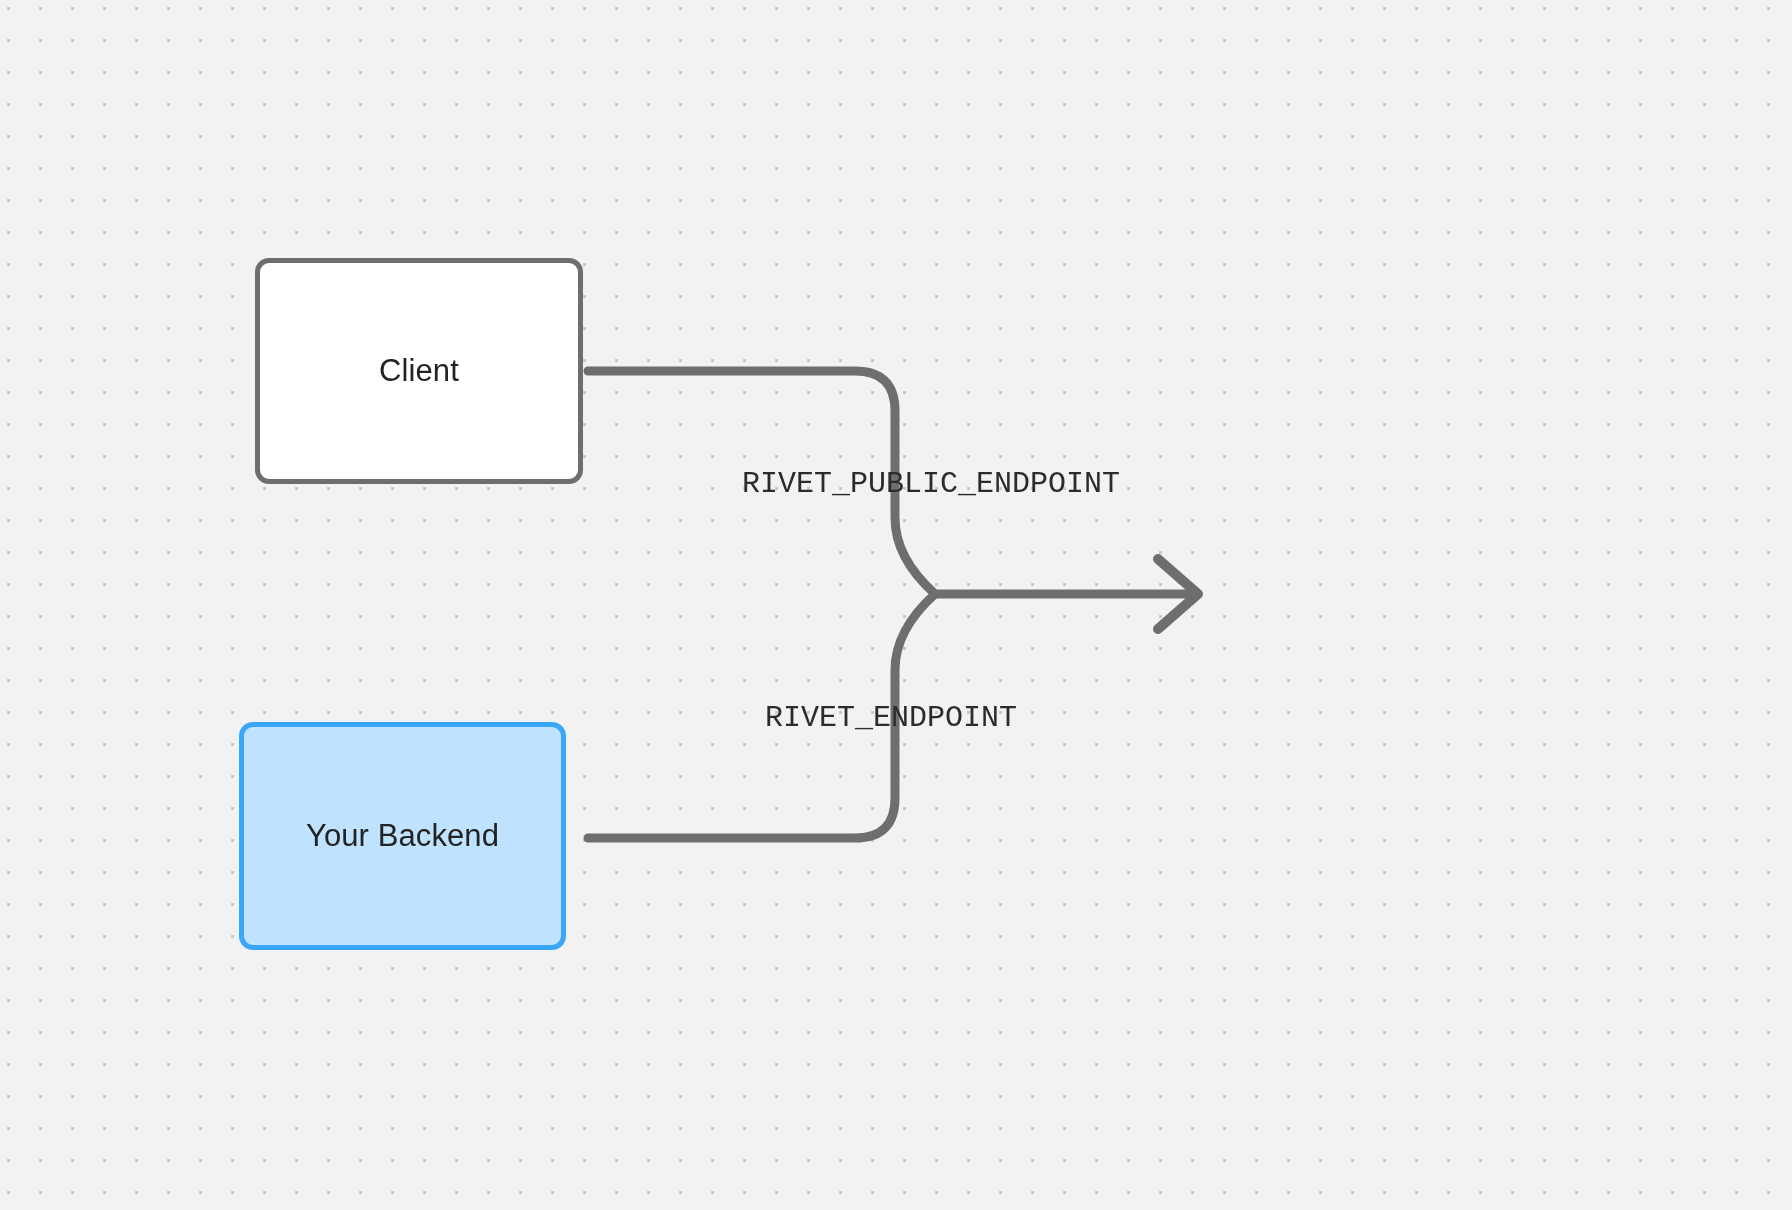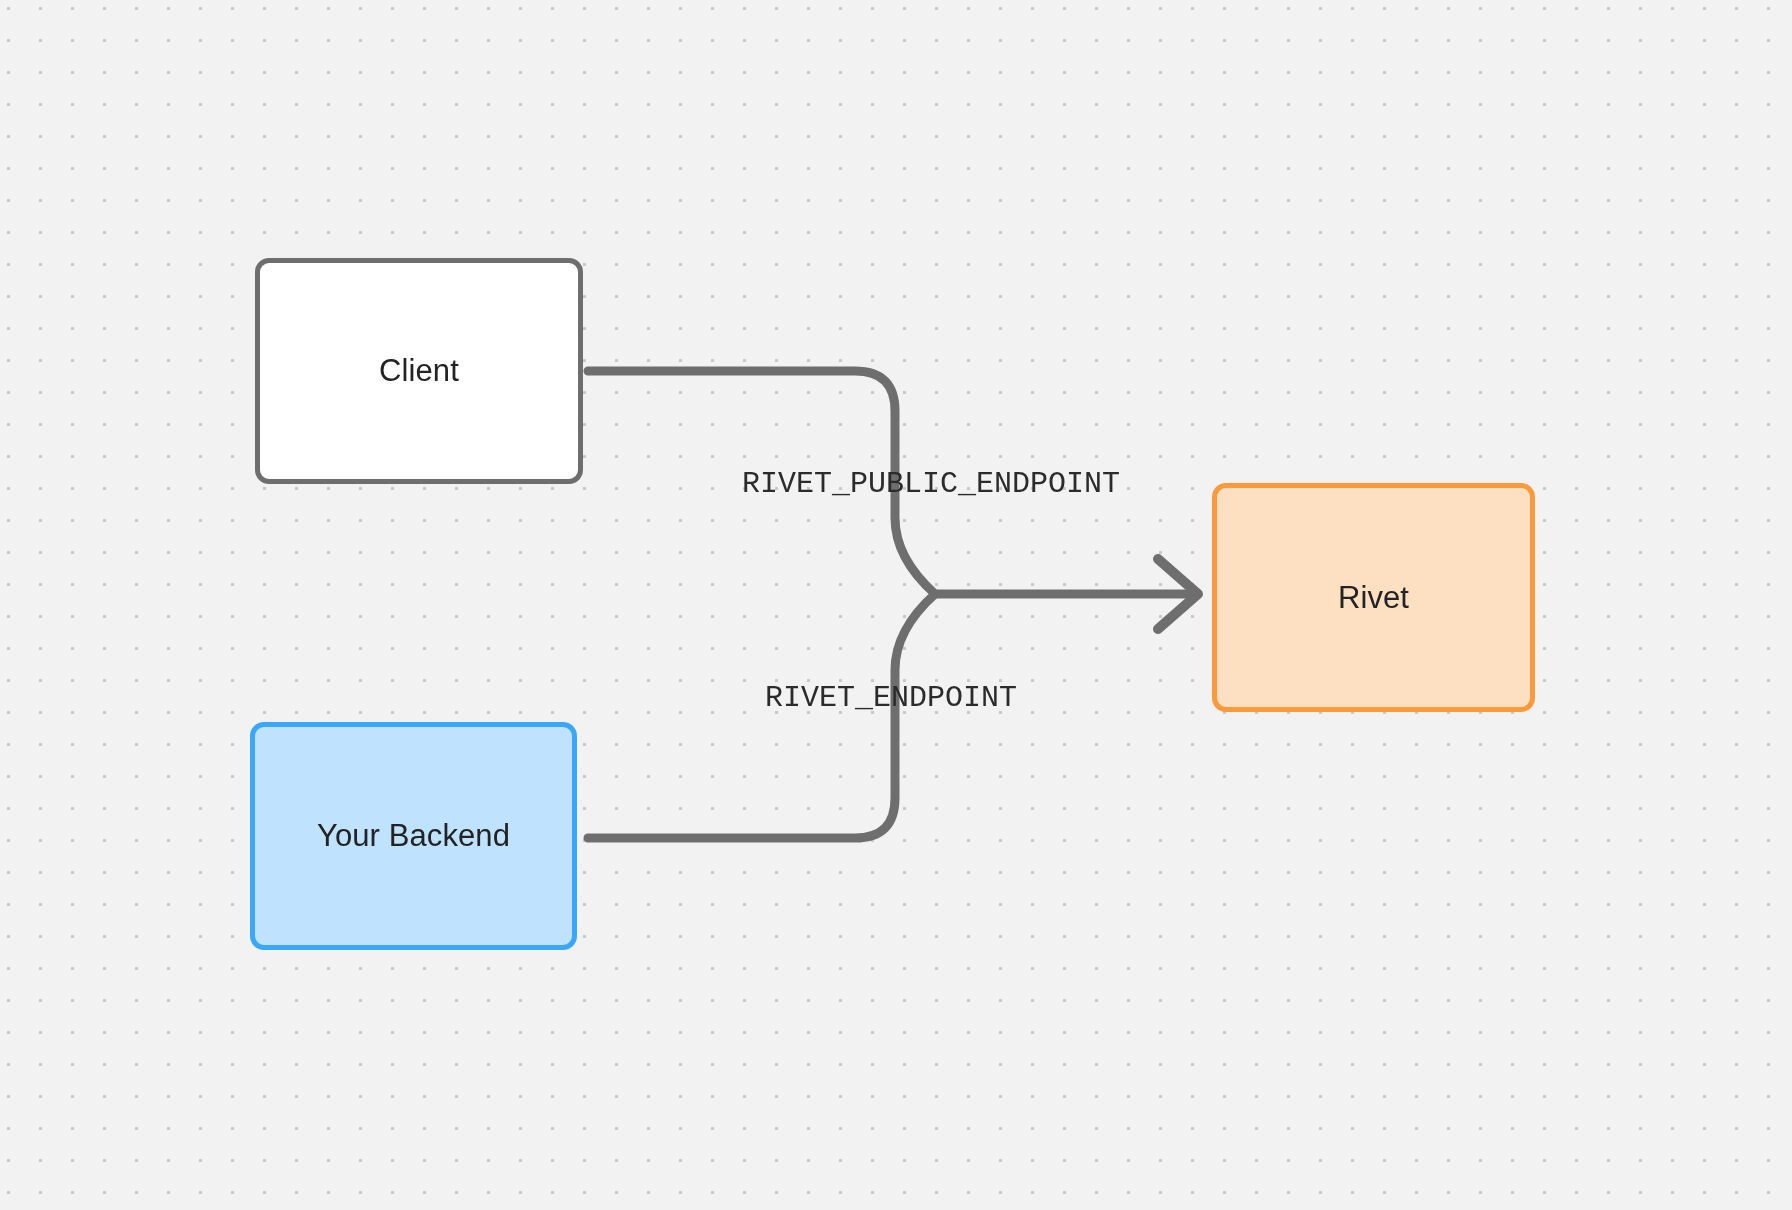--- a/index.html
+++ b/index.html
@@ -42,21 +42,21 @@
   }
   .node-client {
     left: 255px;
     top: 258px;
     width: 328px;
     height: 226px;
     background: #ffffff;
     border: 5px solid #6e6e6e;
   }
   .node-backend {
-    left: 250px;
+    left: 239px;
     top: 722px;
     width: 327px;
     height: 228px;
     background: #bfe3ff;
     border: 5px solid #3aa7fb;
   }
   .node-rivet {
     left: 1212px;
     top: 483px;
     width: 323px;
@@ -71,21 +71,21 @@
     color: #2b2b2b;
     white-space: pre;
     letter-spacing: 0px;
   }
   .label-public {
     left: 742px;
     top: 467px;
   }
   .label-private {
     left: 765px;
-    top: 681px;
+    top: 701px;
   }
 </style>
 </head>
 <body>
 
 <div id="canvas">
 
   <svg id="edges" viewBox="0 0 1792 1210" width="1792" height="1210" xmlns="http://www.w3.org/2000/svg">
 
     <path d="M 588 371 L 855 371 Q 895 371 895 411 L 895 518 Q 895 558 935 594 L 1190 594" fill="none" stroke="#6e6e6e" stroke-width="9" stroke-linecap="round" stroke-linejoin="round"></path>
@@ -96,21 +96,18 @@
   </svg>
 
   <div class="node node-client">
     <span>Client</span>
   </div>
 
   <div class="node node-backend">
     <span>Your Backend</span>
   </div>
 
-  <div class="node node-rivet">
-    <span>Rivet</span>
-  </div>
 
   <div class="edge-label label-public">RIVET_PUBLIC_ENDPOINT</div>
 
   <div class="edge-label label-private">RIVET_ENDPOINT</div>
 
 </div>
 
 </body></html>

